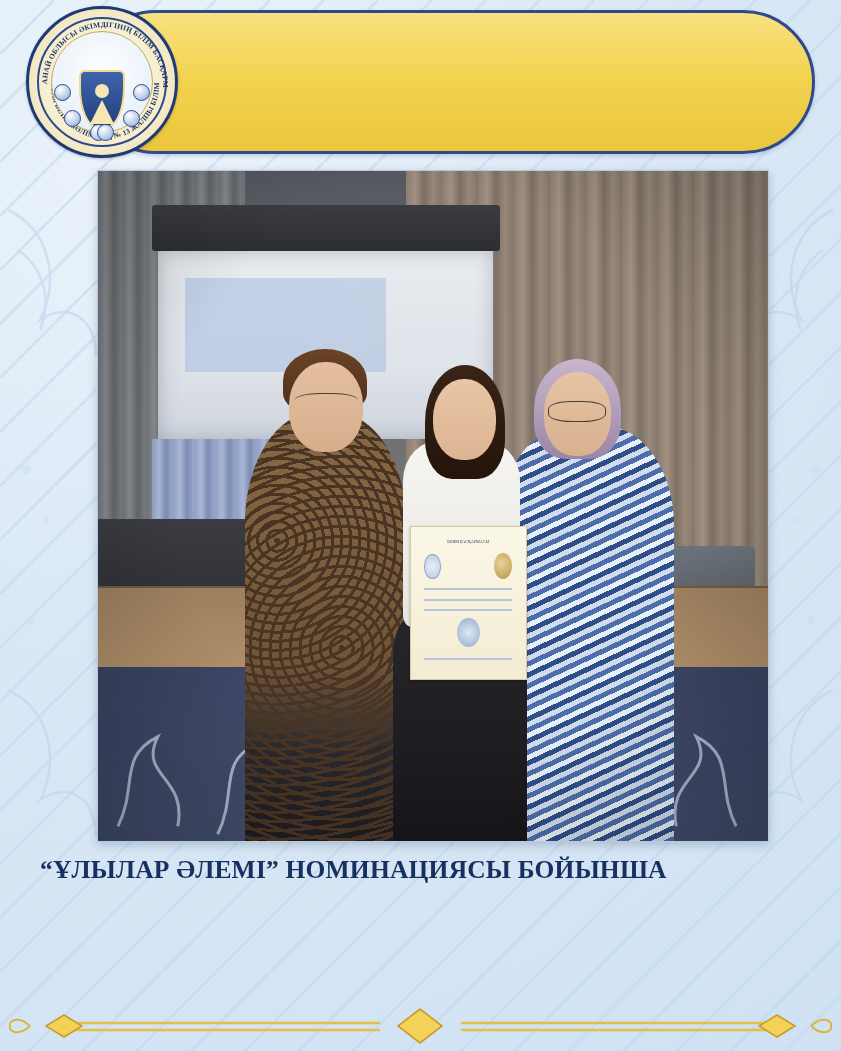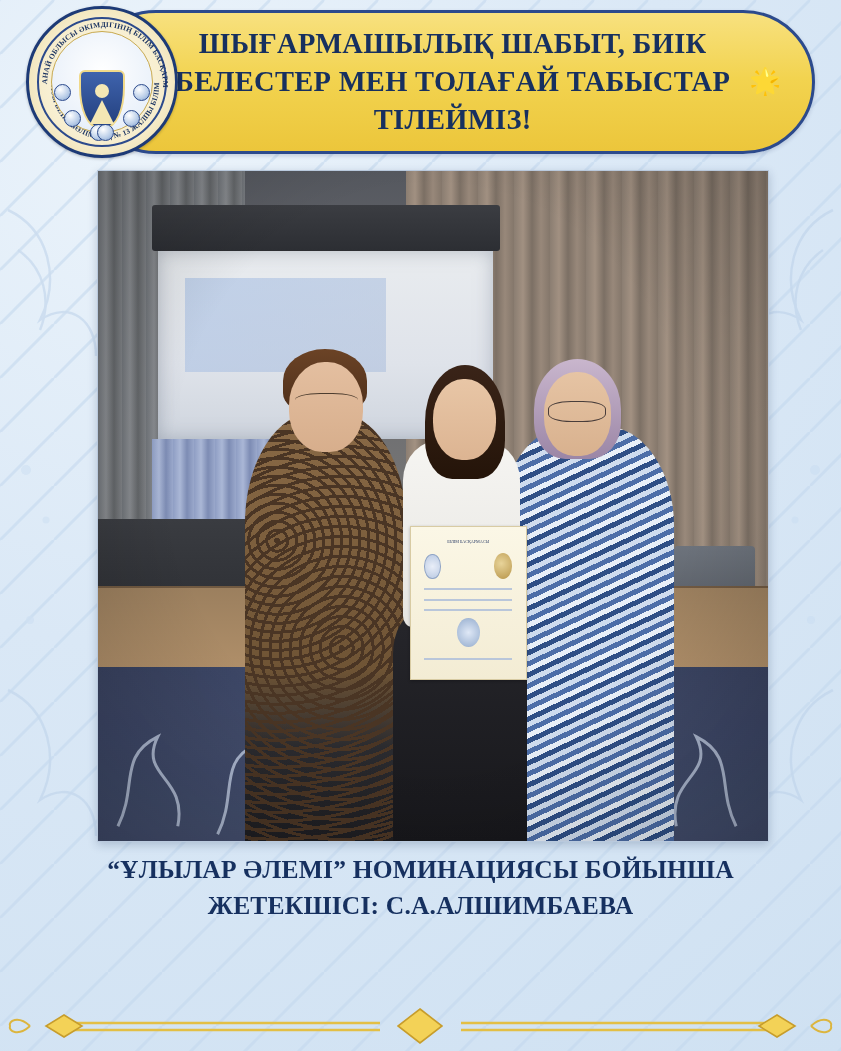--- a/index.html
+++ b/index.html
@@ -335,21 +335,20 @@
     position: absolute; inset: 0;
     background: radial-gradient(ellipse at 50% 45%, rgba(0,0,0,0) 55%, rgba(0,0,0,.22) 100%);
     pointer-events: none;
   }
 
   
   .caption {
     position: absolute;
     left: 40px; top: 852px;
     width: 761px;
-    text-align: center;
     color: #16305f;
     font-weight: bold;
     font-size: 25.5px;
     line-height: 1.42;
     letter-spacing: .2px;
     text-transform: uppercase;
   }
   .caption .l { display: block; }
 
   
@@ -416,24 +415,20 @@
       </div>
       <div class="dot" style="left:2px;  top:52px;"></div>
       <div class="dot" style="left:12px; top:78px;"></div>
       <div class="dot" style="right:2px; top:52px;"></div>
       <div class="dot" style="right:12px;top:78px;"></div>
       <div class="dot" style="left:38px; top:92px;"></div>
       <div class="dot" style="right:38px;top:92px;"></div>
     </div>
   </div>
 
-  <div class="header-text">
-    <span>ШЫҒАРМАШЫЛЫҚ ШАБЫТ, БИІК БЕЛЕСТЕР МЕН ТОЛАҒАЙ ТАБЫСТАР ТІЛЕЙМІЗ!</span>
-    <span class="star">🌟</span>
-  </div>
 </div>
 
 <div class="photo-wrap">
   <div class="photo">
     <div class="ph-wall"></div>
     <div class="ph-curtain2"></div>
     <div class="ph-curtain"></div>
     <div class="ph-screen"></div>
     <div class="ph-screen-white"></div>
     <div class="ph-proj"></div>
@@ -481,21 +476,20 @@
       <div class="d-emb"></div>
       <div class="d-line" style="top:86%"></div>
     </div>
 
     <div class="photo-vignette"></div>
   </div>
 </div>
 
 <div class="caption">
   <span class="l">“ҰЛЫЛАР ӘЛЕМІ” НОМИНАЦИЯСЫ БОЙЫНША</span>
-  <span class="l">ЖЕТЕКШІСІ: С.А.АЛШИМБАЕВА</span>
 </div>
 
 <div class="bottom-orn">
   <svg viewBox="0 0 841 44" preserveAspectRatio="none" aria-hidden="true">
     <g stroke="#e3bf45" stroke-width="2.5" fill="none">
       <line x1="70" y1="22" x2="380" y2="22"></line>
       <line x1="70" y1="29" x2="380" y2="29"></line>
       <line x1="461" y1="22" x2="771" y2="22"></line>
       <line x1="461" y1="29" x2="771" y2="29"></line>
     </g>

